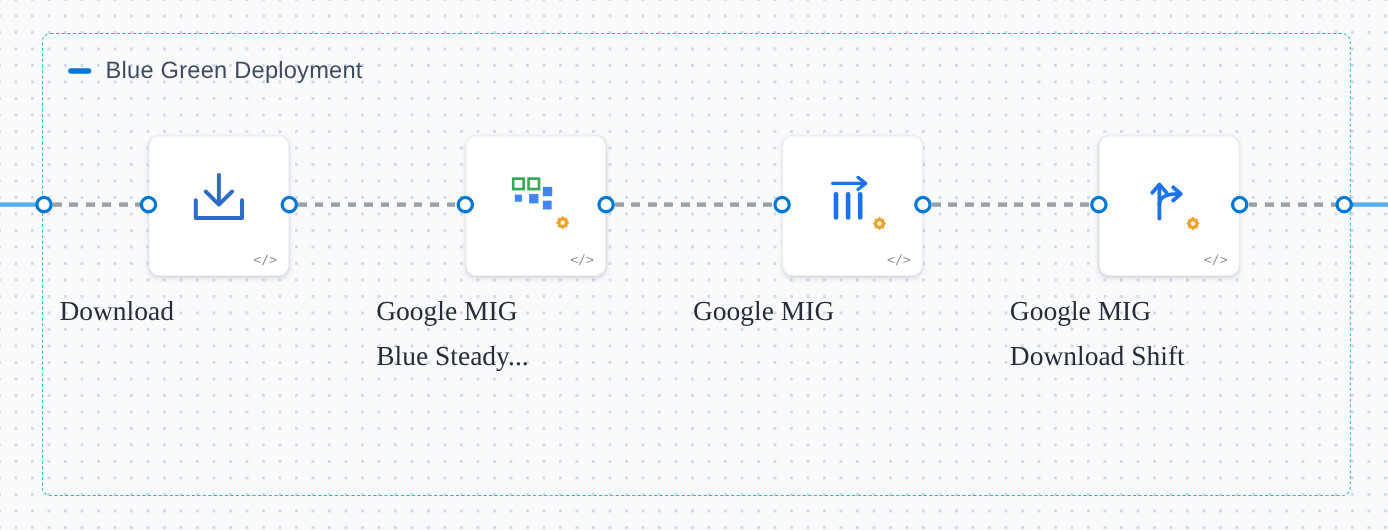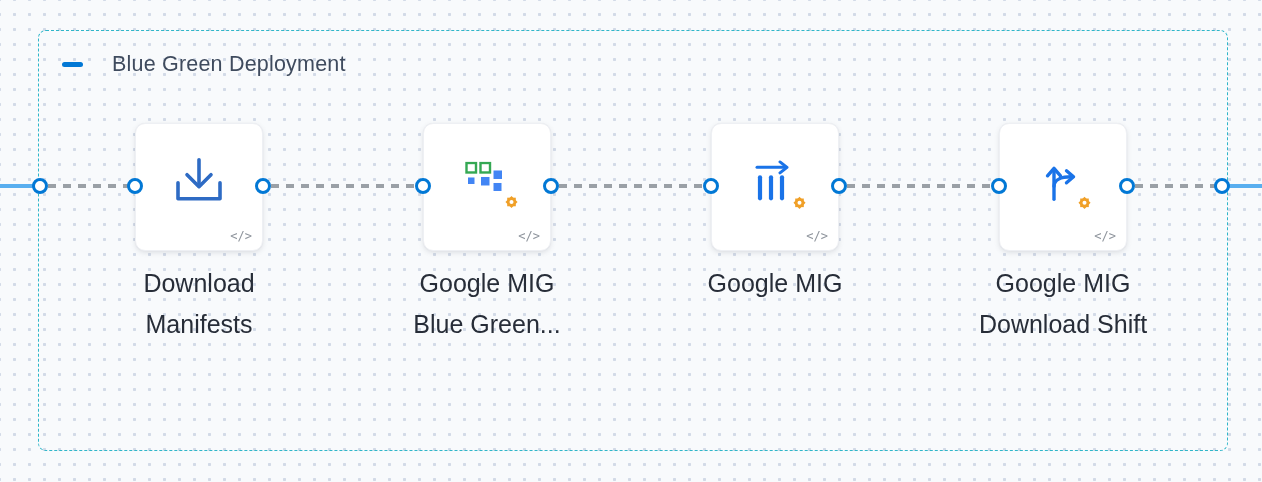--- a/index.html
+++ b/index.html
@@ -13,21 +13,21 @@
     background-position:7px 7px;
   }
 
   .stage-box {
     position:absolute; left:38px; top:30px; width:1190px; height:421px;
     border:1.6px dashed #2fb6c9; border-radius:8px; z-index:0;
   }
 
   .stage-header {
     position:absolute; left:62px; top:52px; z-index:2;
-    display:flex; align-items:center; gap:29px;
+    display:flex; align-items:center; gap:13px;
   }
   .collapse-bar { width:21px; height:4.5px; background:#0278d5; border-radius:2.5px; cursor:pointer; }
   .stage-title { font-size:21.5px; color:#3f4b5e; letter-spacing:0.2px; }
 
   .edge-line { position:absolute; top:184px; height:4px; background:#58aeef; z-index:1; }
   .edge-left  { left:0; width:36px; }
   .edge-right { left:1226px; width:36px; }
 
   .dash-seg {
     position:absolute; top:184px; height:4px; z-index:1;
@@ -53,22 +53,22 @@
   .icon-wrap {
     position:absolute; left:50%; top:50%; transform:translate(-50%,-58%);
   }
   .gear { position:absolute; right:-10px; bottom:-4px; line-height:0; }
   .badge {
     position:absolute; right:10px; bottom:7px;
     font-family:"DejaVu Sans Mono", monospace; font-size:12px; color:#8e949c;
   }
   .label {
     position:absolute; top:140px; left:64px; transform:translateX(-50%);
-    width:290px; text-align:center;
-    font-size:25px; line-height:41px; color:#272d38;
+    width:290px; 
+    font-size:25px; line-height:41px; color:#272d38;font-family:Liberation Serif, serif;
   }
 </style>
 </head>
 <body>
 
 <div class="canvas">
 
   <div class="stage-box"></div>
 
   <div class="stage-header">
@@ -91,21 +91,20 @@
         <svg width="56" height="50" viewBox="0 0 56 50" fill="none" stroke="#2e6bc4" stroke-width="3.6" stroke-linecap="round" stroke-linejoin="round">
           <path d="M28 4 V29"></path>
           <path d="M16 19 L28 31 L40 19"></path>
           <path d="M7 27 V43 H49 V27"></path>
         </svg>
       </div>
       <span class="badge">&lt;/&gt;</span>
     </div>
     <div class="label">
       <div>Download</div>
-      <div>Manifests</div>
     </div>
   </div>
 
   <div class="node" style="left:423px">
     <div class="card">
       <div class="icon-wrap">
         <svg width="44" height="40" viewBox="0 0 44 40" fill="none">
           <rect x="1.5" y="1.5" width="9.5" height="9.5" stroke="#34a853" stroke-width="2.4"></rect>
           <rect x="15.5" y="1.5" width="9.5" height="9.5" stroke="#34a853" stroke-width="2.4"></rect>
           <rect x="3" y="16" width="6.5" height="6.5" fill="#4285f4"></rect>
@@ -118,21 +117,21 @@
             <rect x="3.2" y="3.2" width="8.6" height="8.6" fill="#f0a028" transform="rotate(45 7.5 7.5)"></rect>
             <rect x="3.2" y="3.2" width="8.6" height="8.6" fill="#f0a028"></rect>
             <circle cx="7.5" cy="7.5" r="2" fill="#fff"></circle>
           </svg>
         </span>
       </div>
       <span class="badge">&lt;/&gt;</span>
     </div>
     <div class="label">
       <div>Google MIG</div>
-      <div>Blue Green...</div>
+      <div>Blue Steady...</div>
     </div>
   </div>
 
   <div class="node" style="left:711px">
     <div class="card">
       <div class="icon-wrap">
         <svg width="44" height="42" viewBox="0 0 44 42" fill="none" stroke="#1a73e8" stroke-linecap="round" stroke-linejoin="round">
           <path d="M4 7 H33" stroke-width="3"></path>
           <path d="M27 1.5 L34 7 L27 12.5" stroke-width="3"></path>
           <path d="M7 17 V38" stroke-width="4.2"></path>

